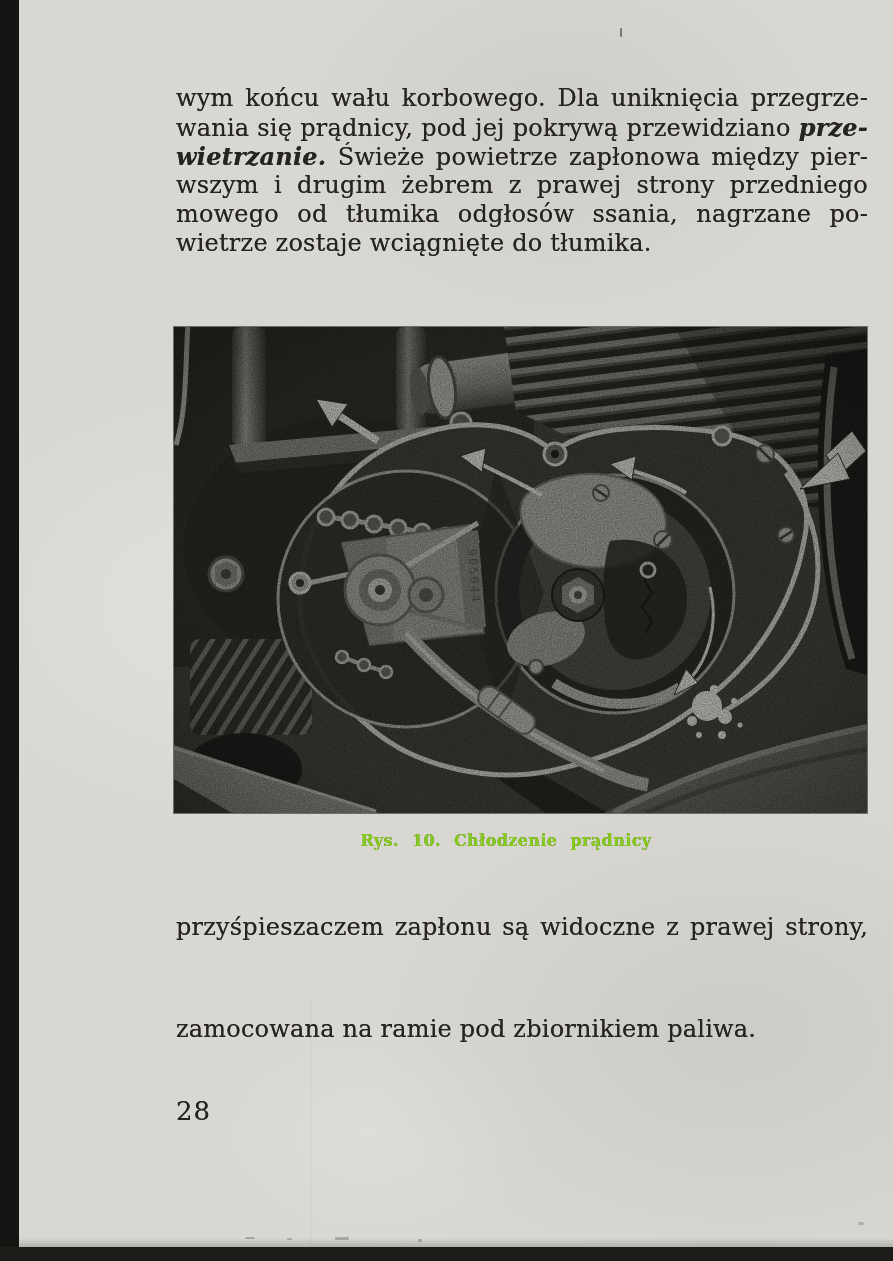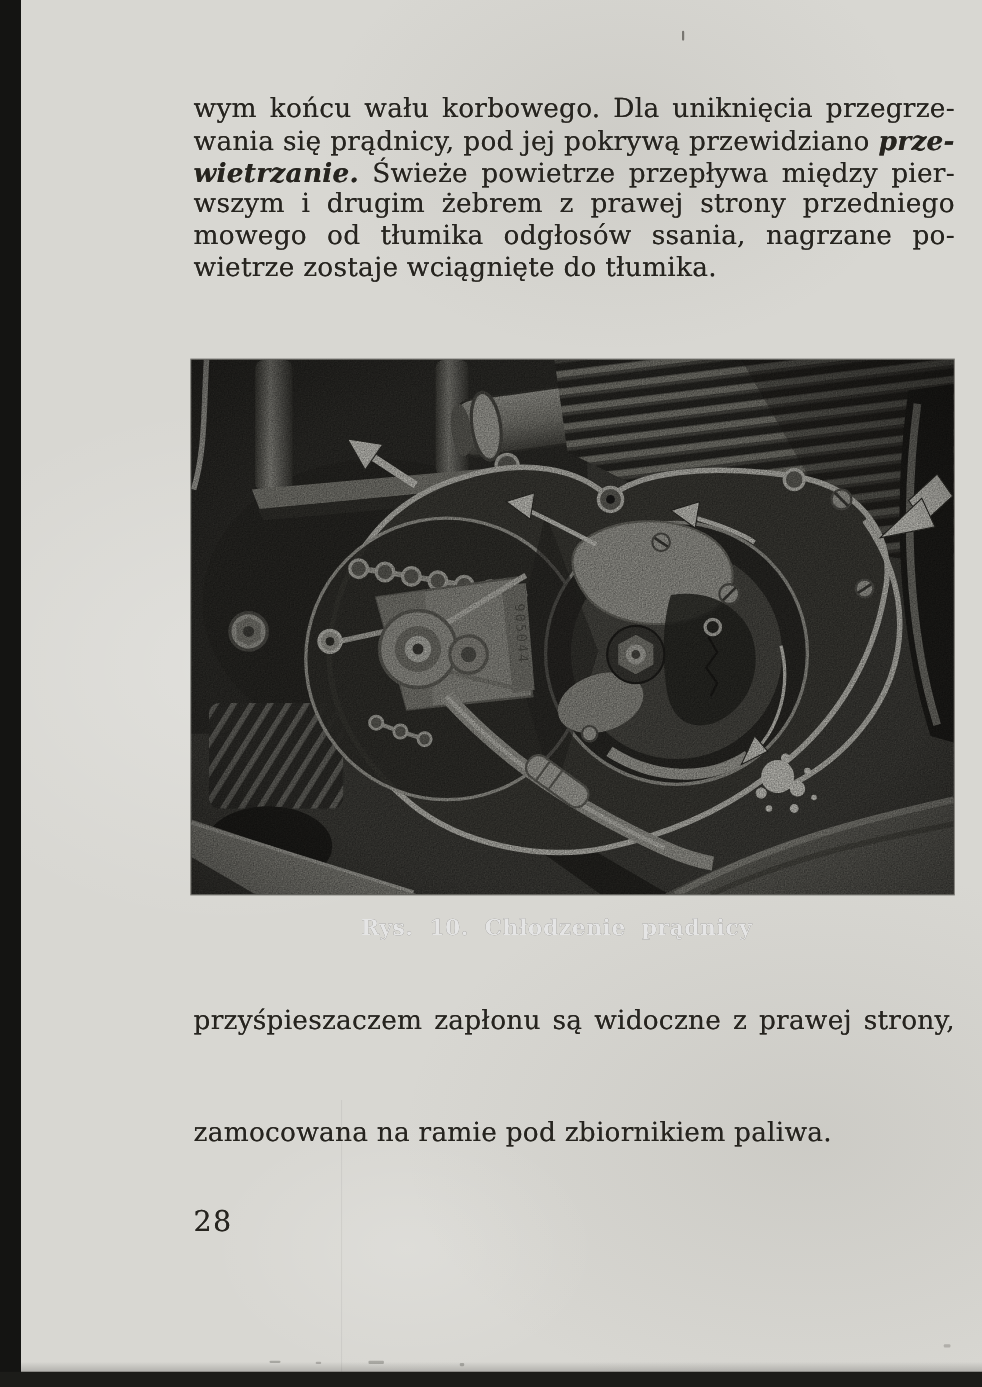--- a/index.html
+++ b/index.html
@@ -40,21 +40,21 @@
 
   .photo{
     position:absolute;left:174px;top:327px;width:693px;height:486px;margin:0;
     outline:1px solid rgba(40,38,34,0.6);
     background:#474641;
   }
   .photo svg{display:block;width:693px;height:486px;}
 
   .caption{
     position:absolute;left:176px;top:831px;width:660px;
-    text-align:center;font-weight:bold;font-size:20px;color:#e5e5e5;
+    text-align:center;font-weight:bold;font-size:16px;color:#84cc16;
     letter-spacing:0.4px;word-spacing:7px;
     text-shadow:0 0 0.6px rgba(38,34,30,0.7);
   }
   .pagenum{
     position:absolute;left:176px;top:1096px;
     font-size:26px;color:#26241f;letter-spacing:1px;
     text-shadow:0 0 0.6px rgba(38,34,30,0.7);
   }
 </style>
 </head>
@@ -70,21 +70,21 @@
   <div class="speck" style="left:620px;top:28px;width:2px;height:9px;"></div>
   <div class="speck" style="left:245px;top:1237px;width:10px;height:2px;opacity:.5;"></div>
   <div class="speck" style="left:287px;top:1238px;width:5px;height:2px;opacity:.45;"></div>
   <div class="speck" style="left:335px;top:1237px;width:14px;height:3px;opacity:.5;"></div>
   <div class="speck" style="left:418px;top:1239px;width:4px;height:3px;opacity:.5;"></div>
   <div class="speck" style="left:858px;top:1222px;width:6px;height:3px;opacity:.4;"></div>
 
   <div class="para p1">
       <div class="line just"><span>wym końcu wału korbowego. Dla uniknięcia przegrze-</span></div>
       <div class="line just"><span>wania się prądnicy, pod jej pokrywą przewidziano </span><span class="b">prze-</span></div>
-      <div class="line just"><span class="b">wietrzanie.</span><span> Świeże powietrze przepływa między pier-</span></div>
+      <div class="line just"><span class="b">wietrzanie.</span><span> Świeże powietrze zapłonowa między pier-</span></div>
       <div class="line just"><span>wszym i drugim żebrem z prawej strony przedniego</span></div>
       <div class="line just"><span>mowego od tłumika odgłosów ssania, nagrzane po-</span></div>
       <div class="line"><span>wietrze zostaje wciągnięte do tłumika.</span></div>
     </div>
 
   <figure class="photo">
     <svg viewBox="0 0 693 486" xmlns="http://www.w3.org/2000/svg">
       <defs>
         <filter id="grain" x="0" y="0" width="100%" height="100%">
           <feTurbulence type="fractalNoise" baseFrequency="0.8" numOctaves="2" result="n"></feTurbulence>

